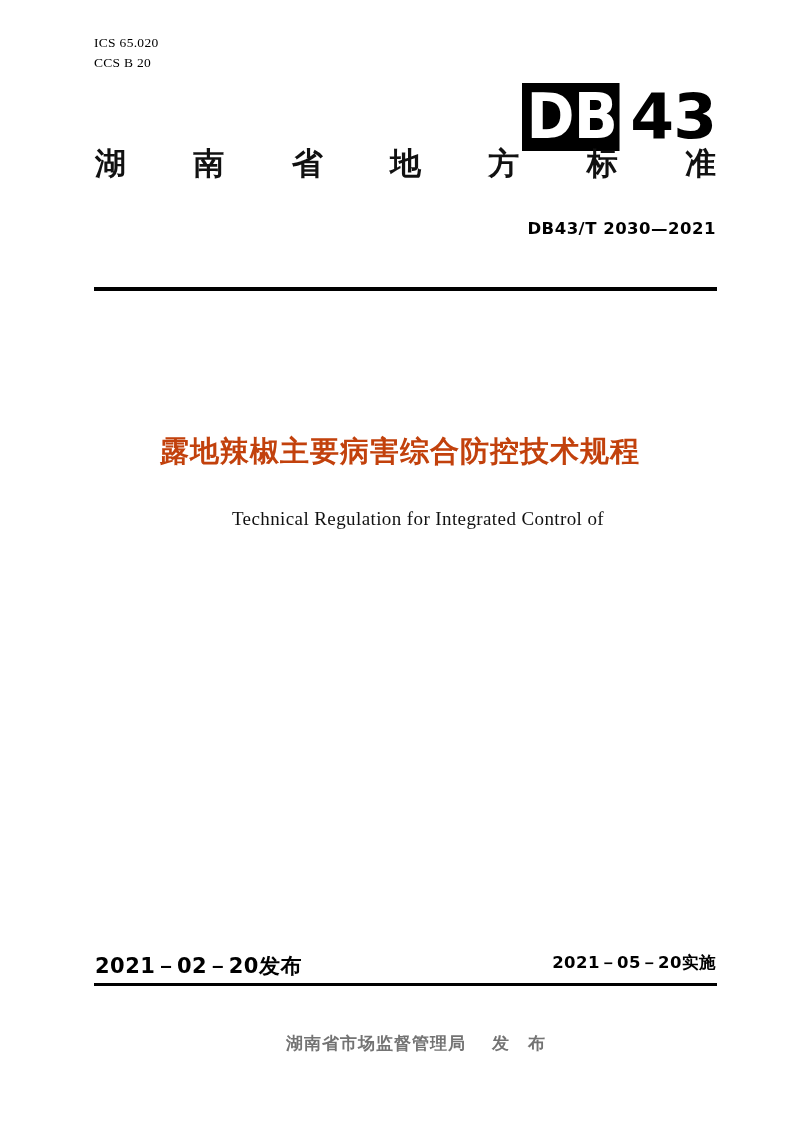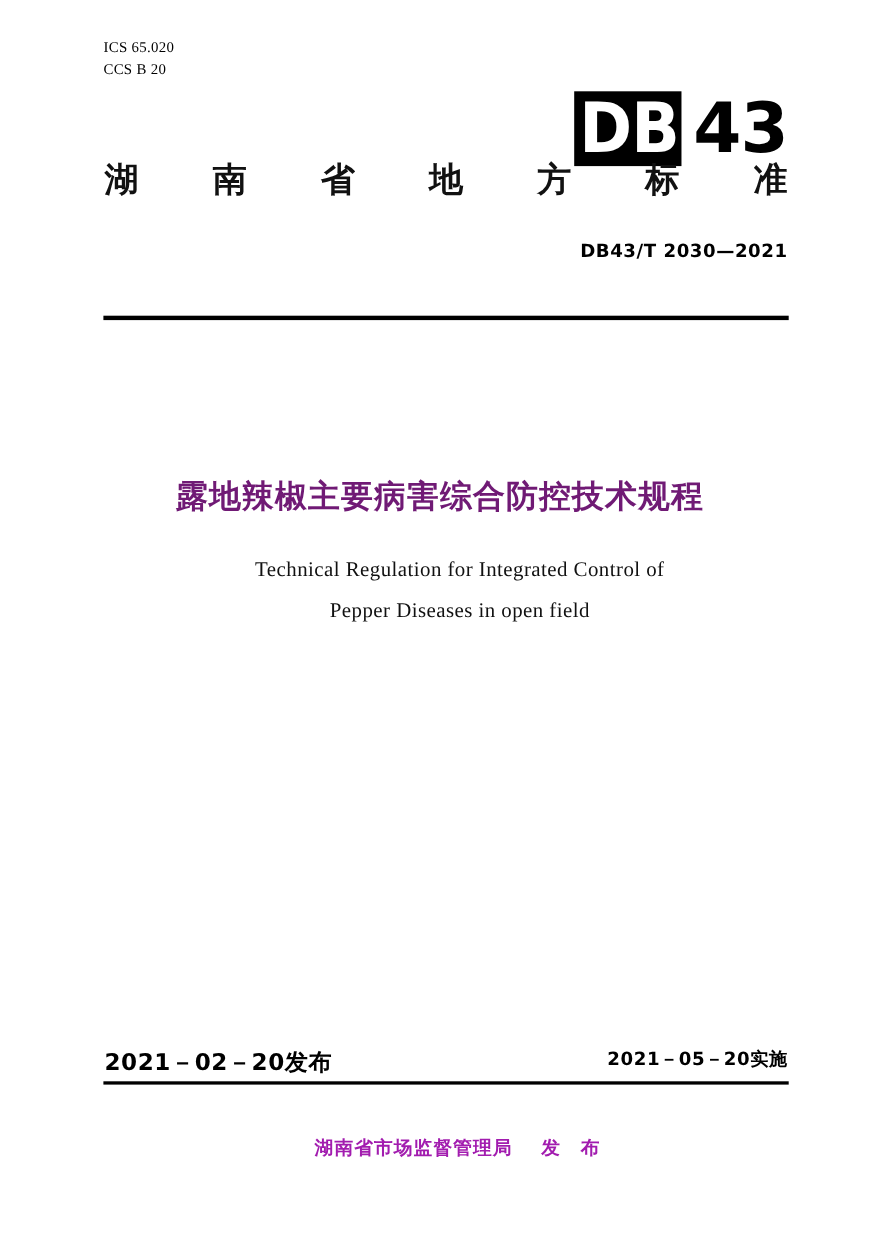--- a/index.html
+++ b/index.html
@@ -108,21 +108,21 @@
   
   .title-cn {
     position: absolute;
     left: 0; right: 0;
     top: 432px;
     text-align: center;
     font-family: "DejaVu Sans", sans-serif;
     font-size: 29px;
     font-weight: bold;
     letter-spacing: 1px;
-    color: #701a75;
+    color: #c2410c;
   }
   .title-en {
     position: absolute;
     left: 0; right: 0;
     top: 500px;
     text-align: center;
     font-family: "Liberation Serif", serif;
     font-size: 19px;
     line-height: 37px;
     letter-spacing: 0.4px;
@@ -156,21 +156,21 @@
   
   .issuer {
     position: absolute;
     left: 0; right: 0;
     top: 1032px;
     text-align: center;
     font-family: "DejaVu Sans", sans-serif;
     font-size: 17px;
     font-weight: bold;
     letter-spacing: 1px;
-    color: #a21caf;
+    color: #737373;
     padding-left: 32px;
   }
   .issuer .gap { display: inline-block; width: 26px; }
 </style>
 </head>
 <body>
 
 <div class="page">
 
   <div class="codes">
@@ -193,21 +193,20 @@
   </div>
 
   <div class="std-no">DB43/T 2030—2021</div>
 
   <div class="rule-top"></div>
 
   <div class="title-cn">露地辣椒主要病害综合防控技术规程</div>
 
   <div class="title-en">
     <div>Technical Regulation for Integrated Control of</div>
-    <div>Pepper Diseases in open field</div>
   </div>
 
   <div class="date-left">2021－02－20发布</div>
   <div class="date-right">2021－05－20实施</div>
 
   <div class="rule-bottom"></div>
 
   <div class="issuer">
     <span>湖南省市场监督管理局</span><span class="gap"></span><span>发　布</span>
   </div>

